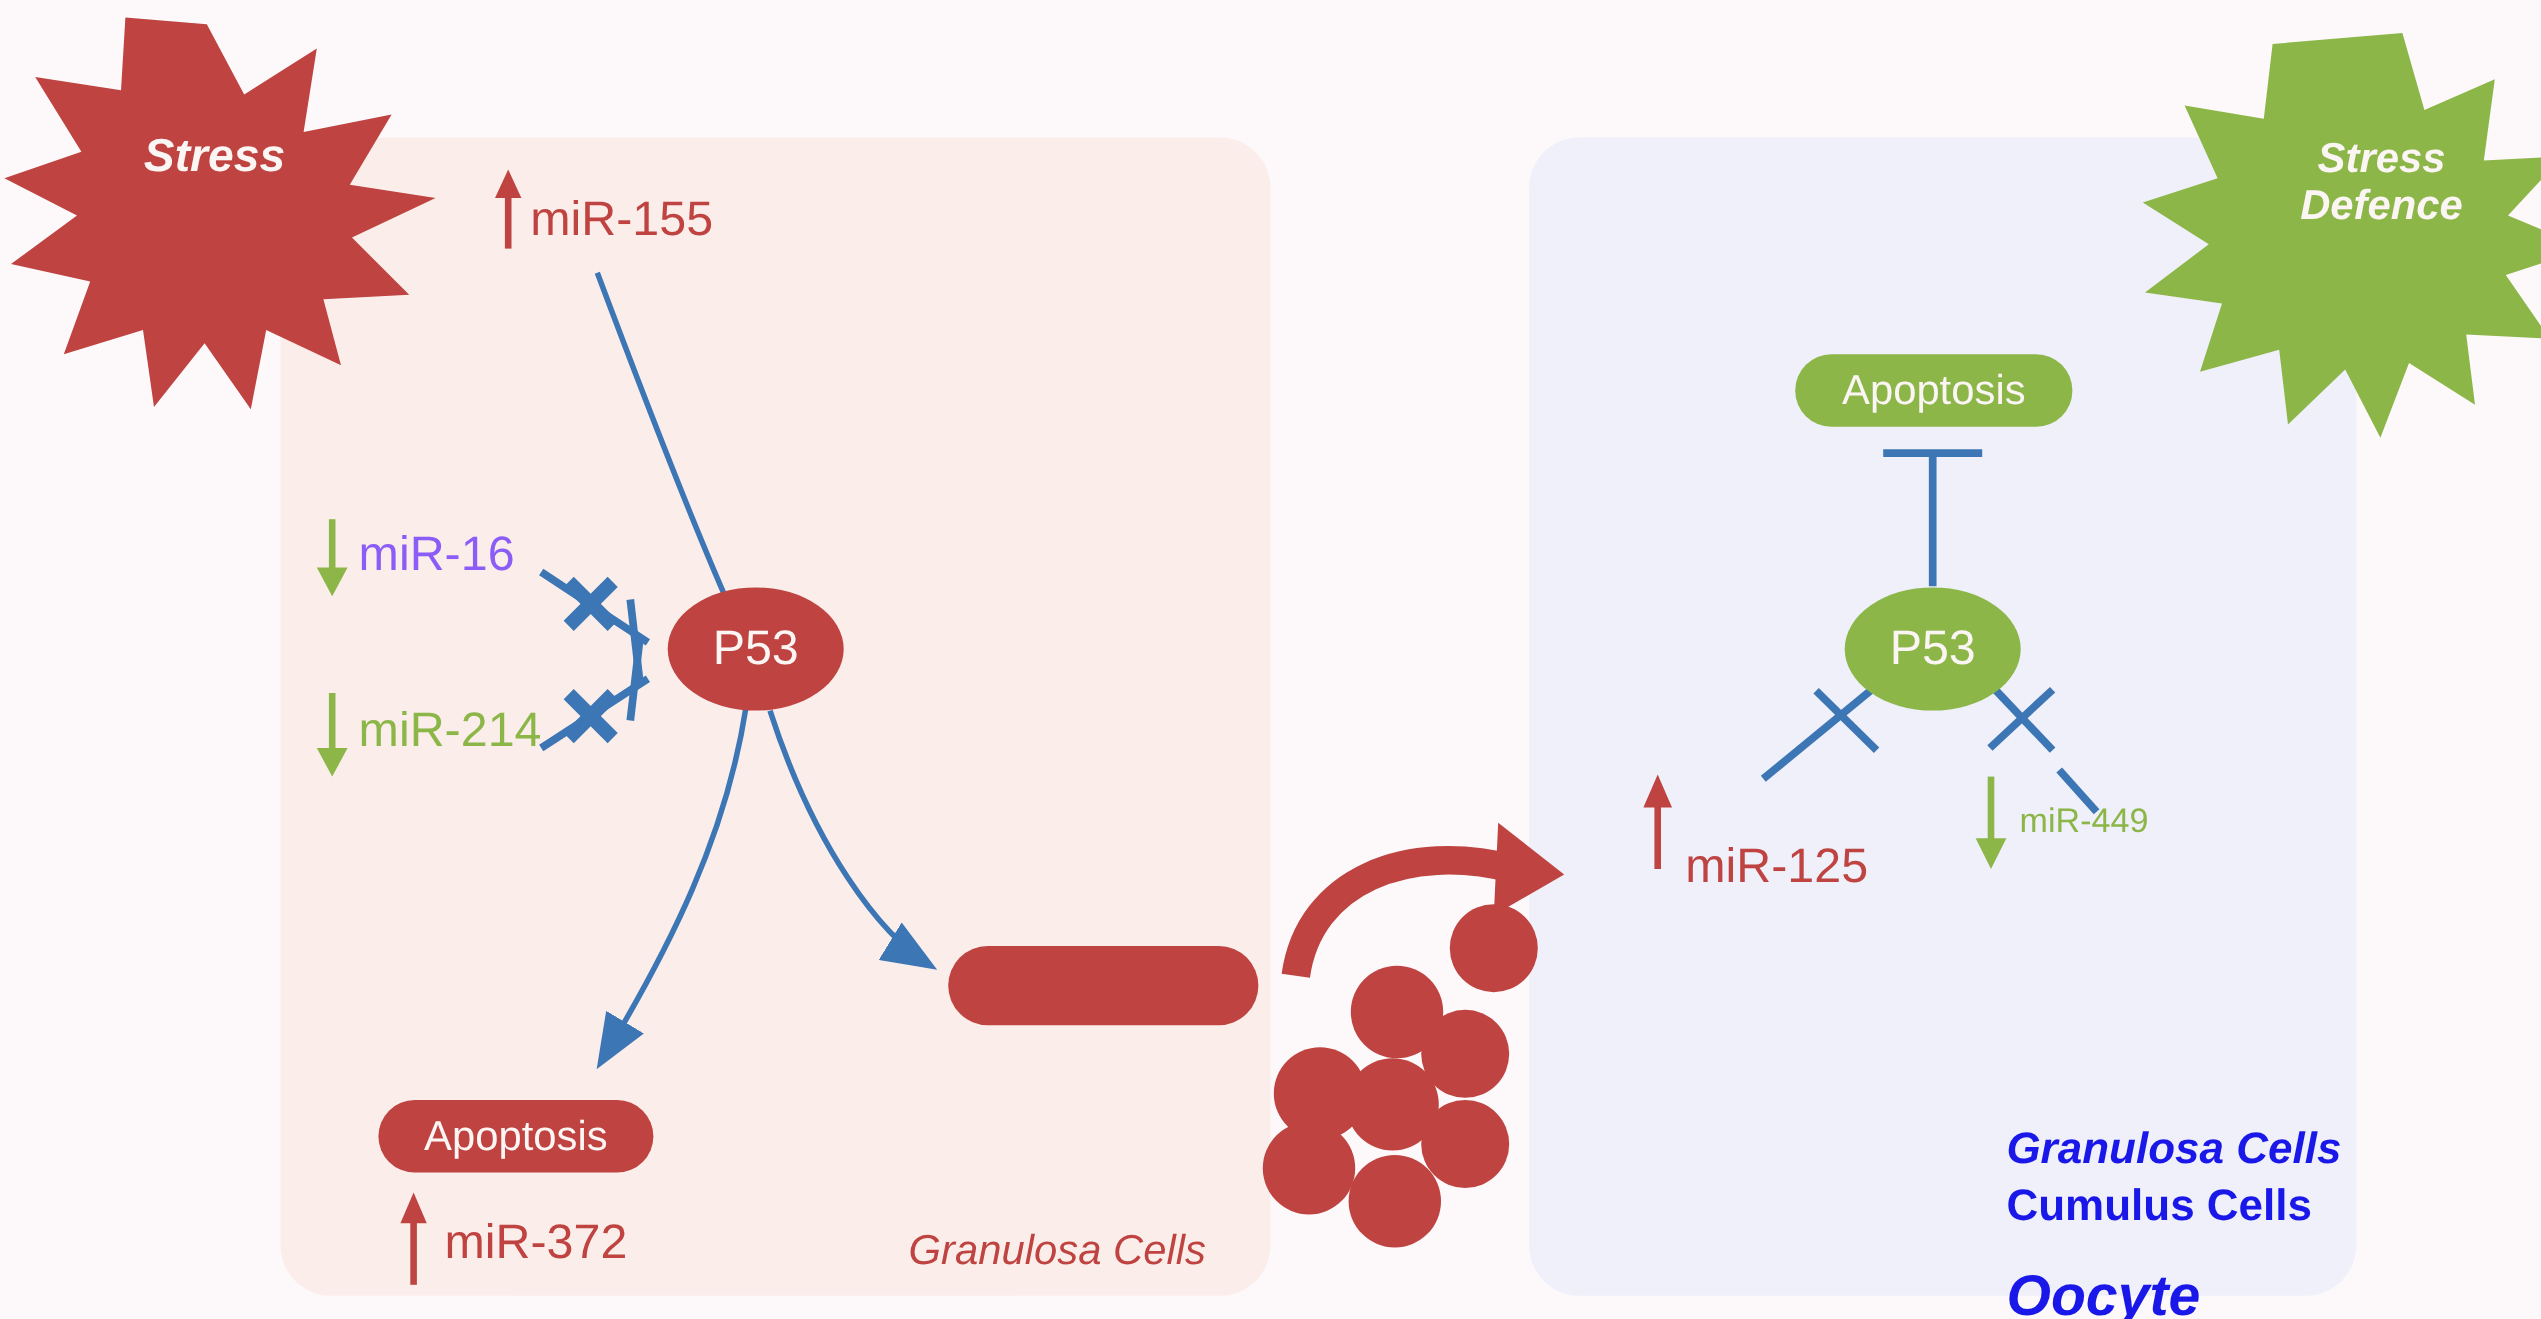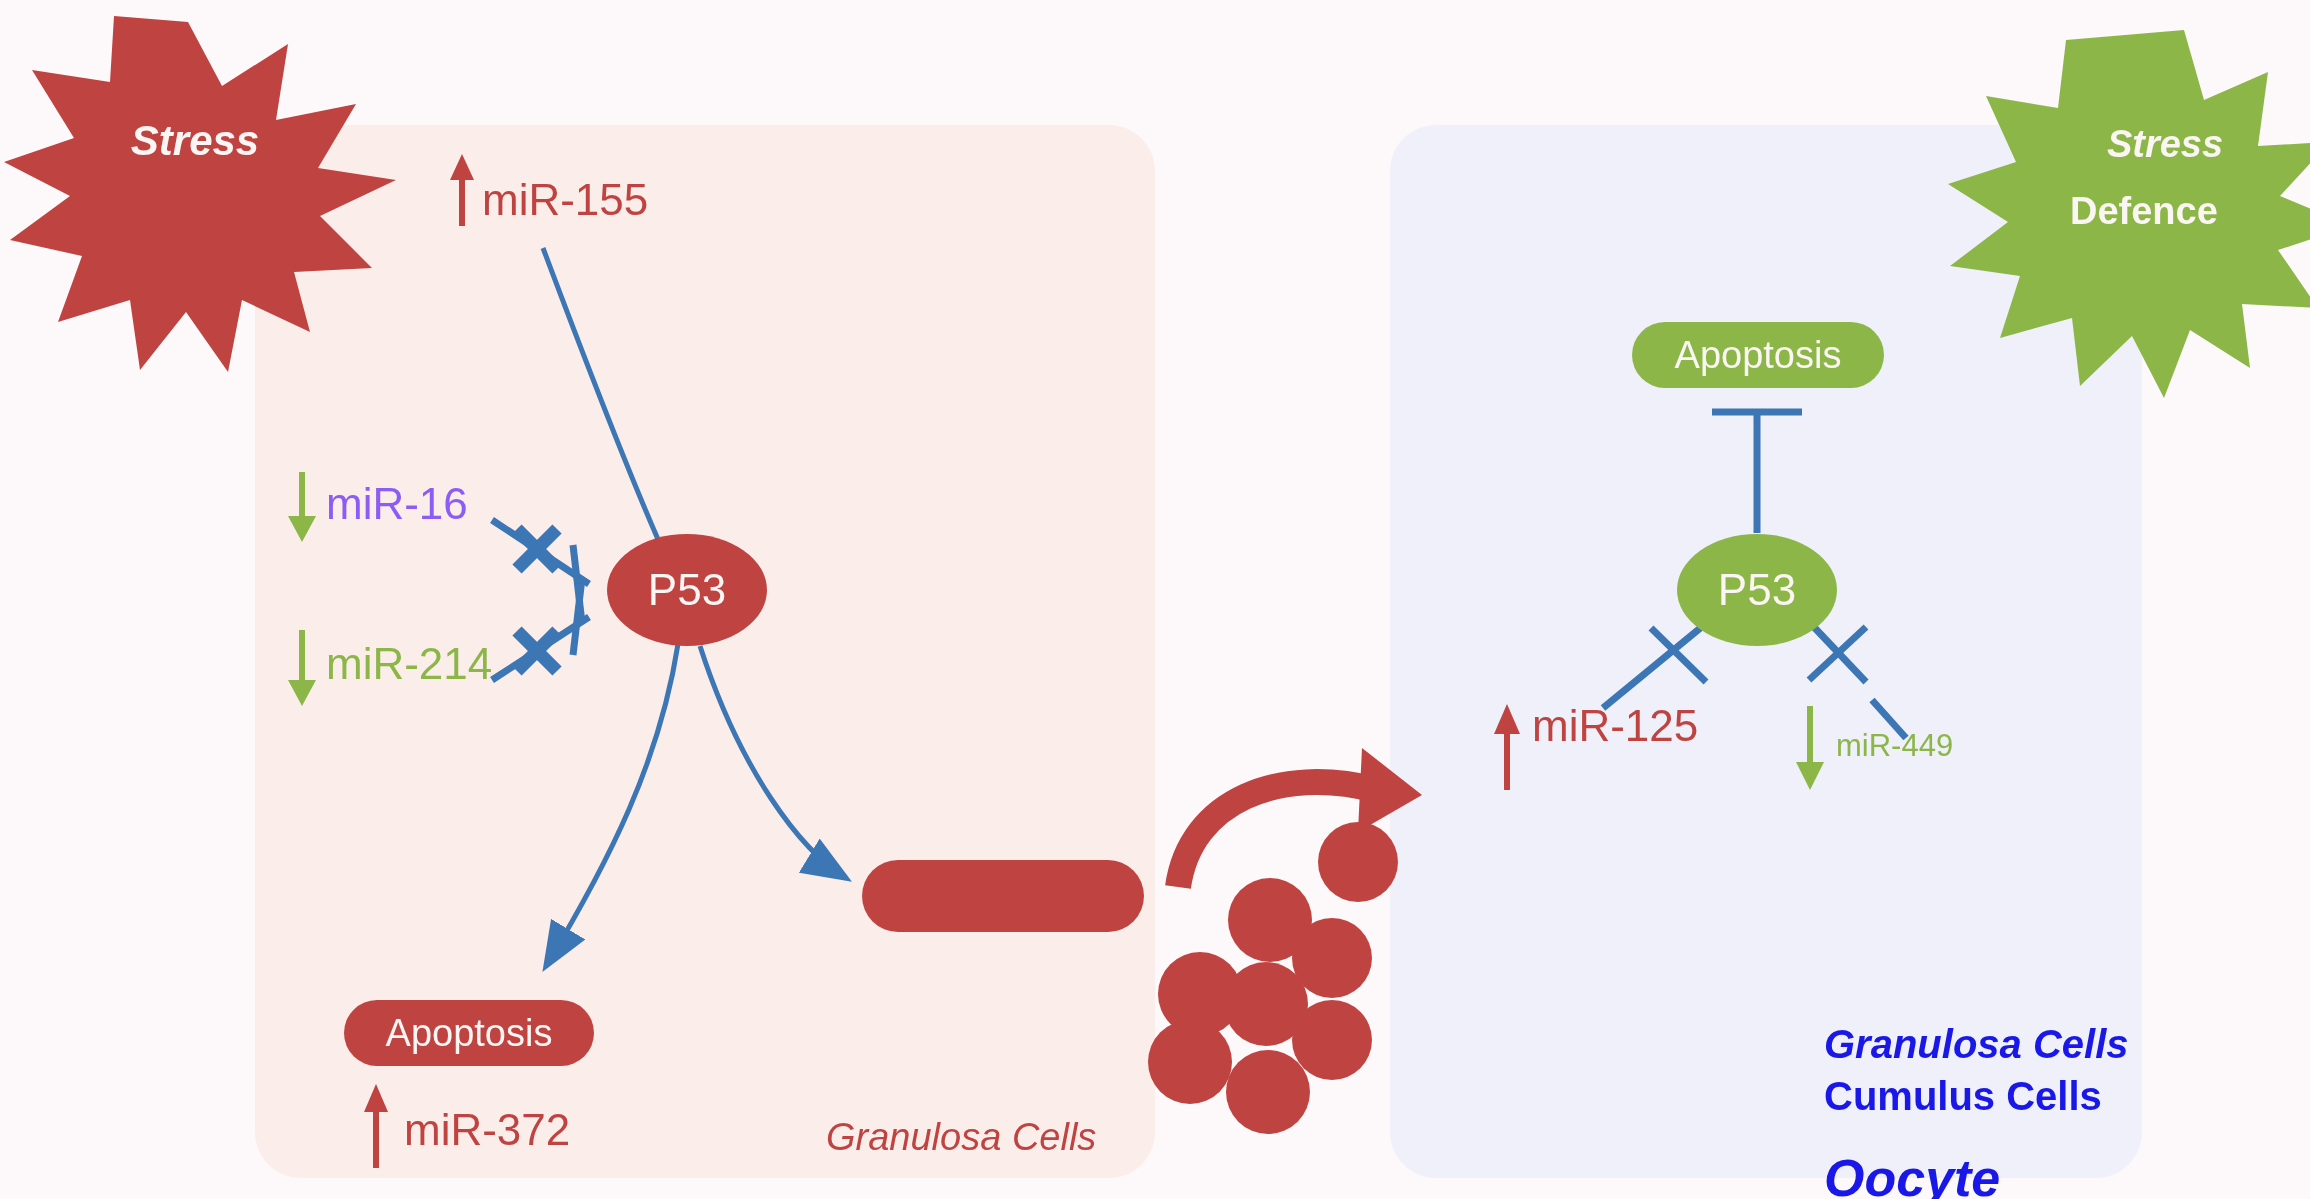--- a/index.html
+++ b/index.html
@@ -136,42 +136,42 @@
     </g>
     <g>
       <line x1="1810" y1="706" x2="1810" y2="772" stroke="#8cb648" stroke-width="6"></line>
       <polygon points="1810,790 1796,762 1824,762" fill="#8cb648"></polygon>
     </g>
   </svg>
 
   <div class="lbl" style="left:110px;top:120px;width:170px;text-align:center;font-size:42px;font-weight:bold;font-style:italic;color:#fbf5f4;">Stress</div>
 
   <div class="lbl" style="left:2070px;top:125px;width:190px;text-align:center;font-size:38px;font-weight:bold;font-style:italic;color:#fbf5f4;">Stress</div>
-  <div class="lbl" style="left:2070px;top:192px;width:190px;font-size:38px;font-weight:bold;color:#fbf5f4;">Defence</div>
+  <div class="lbl" style="left:2070px;top:168px;width:190px;text-align:center;font-size:38px;font-weight:bold;font-style:italic;color:#fbf5f4;">Defence</div>
 
   <div class="node-text" style="left:607px;top:562px;width:160px;height:56px;font-size:44px;">P53</div>
 
 
   <div class="node-text" style="left:344px;top:1004px;width:250px;height:58px;font-size:38px;">Apoptosis</div>
 
   <div class="lbl" style="left:482px;top:178px;font-size:44px;color:#bf4340;">miR-155</div>
 
   <div class="lbl" style="left:326px;top:482px;font-size:44px;color:#8b5cf6;">miR-16</div>
 
   <div class="lbl" style="left:326px;top:642px;font-size:44px;color:#8cb648;">miR-214</div>
 
   <div class="lbl" style="left:404px;top:1108px;font-size:44px;color:#bf4340;">miR-372</div>
 
   <div class="lbl" style="left:826px;top:1118px;font-size:38px;font-style:italic;color:#bf4340;">Granulosa Cells</div>
 
   <div class="node-text" style="left:1632px;top:326px;width:252px;height:58px;font-size:38px;">Apoptosis</div>
 
   <div class="node-text" style="left:1677px;top:562px;width:160px;height:56px;font-size:44px;">P53</div>
 
-  <div class="lbl" style="left:1532px;top:704px;font-size:44px;color:#bf4340;">miR-125</div>
+  <div class="lbl" style="left:1532px;top:766px;font-size:44px;color:#bf4340;">miR-125</div>
 
   <div class="lbl" style="left:1836px;top:730px;font-size:31px;color:#8cb648;">miR-449</div>
 
   <div class="lbl" style="left:1824px;top:1024px;font-size:40px;font-style:italic;font-weight:bold;color:#1a18e8;">Granulosa Cells</div>
   <div class="lbl" style="left:1824px;top:1076px;font-size:40px;font-weight:bold;color:#1a18e8;">Cumulus Cells</div>
   <div class="lbl" style="left:1824px;top:1152px;font-size:52px;font-style:italic;font-weight:bold;color:#1a18e8;">Oocyte</div>
 
 </div>
 
 </body></html>

